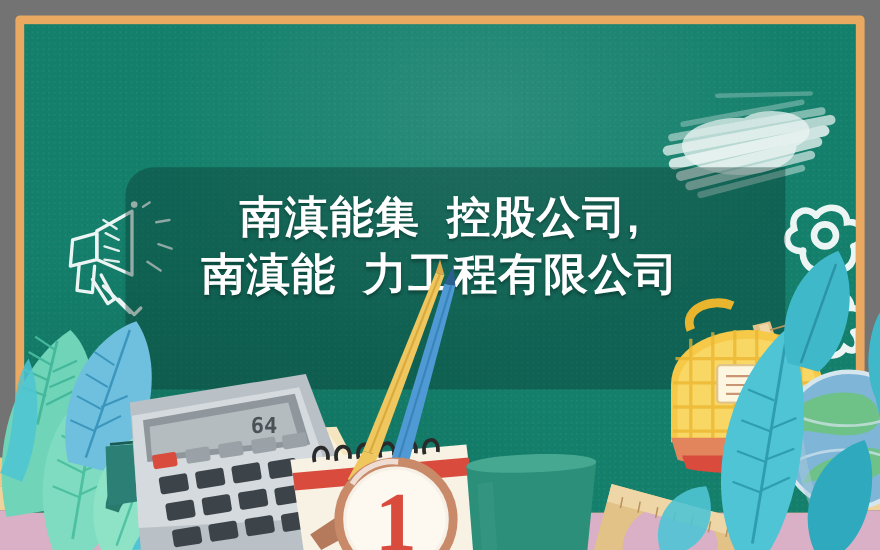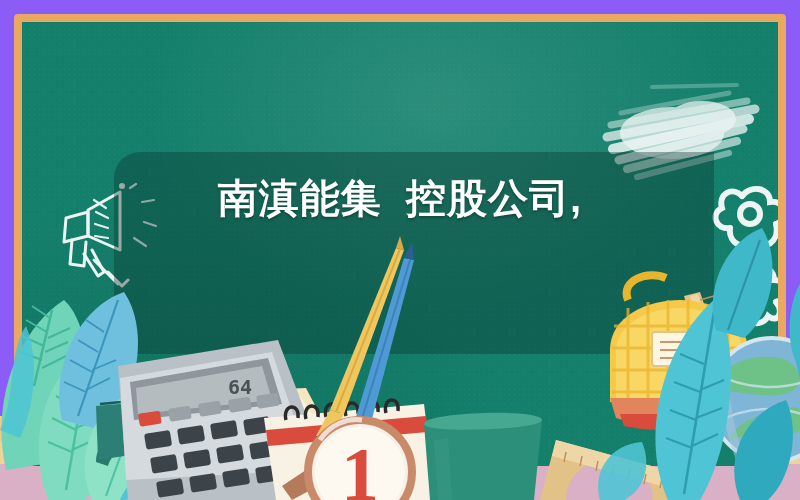--- a/index.html
+++ b/index.html
@@ -4,21 +4,21 @@
 <style>
   * { margin:0; padding:0; box-sizing:border-box; }
   html,body{ background:#ffffff; }
   body{
     font-family:"Liberation Sans","DejaVu Sans",sans-serif;
   }
   #stage{
     position:relative;
     width:800px; height:500px;
     overflow:hidden;
-    background:#8b5cf6;
+    background:#737373;
   }
 
   
   .band{ position:absolute; left:0; width:800px; }
   .band-cream{ top:416px; height:26px; background:#f0c98a; }
   .band-tan  { top:442px; height:22px; background:#efd39b; }
   .band-pink { top:464px; height:36px; background:#d9b0c6; }
 
   
   .frame{
@@ -164,21 +164,21 @@
           <path d="M26 20 C34 8 52 12 52 26 C66 26 68 44 54 48"></path>
           <path d="M22 56 C22 70 40 74 46 62 C56 70 62 58 54 48"></path>
           <circle cx="34" cy="36" r="9"></circle>
         </g>
       </svg>
 
       <div class="panel" style="left:92px; top:130px;"></div>
     </div>
   </div>
 
-  <div class="headline"><span>南滇能集  控股公司,</span><br></div>
+  <div class="headline"><span>南滇能集  控股公司,</span><br><span>南滇能  力工程有限公司</span></div>
 
   <svg id="objects" width="800" height="500" viewBox="0 0 800 500">
 
     <g>
       <path d="M6 470 C-10 400 18 330 64 300 C96 330 92 410 56 462 Z" fill="#6fd4b8"></path>
       <path d="M34 386 L52 310" stroke="#45b89c" stroke-width="2.5" fill="none"></path>
       <g stroke="#45b89c" stroke-width="2" fill="none">
         <path d="M42 360 L20 352"></path>
           <path d="M44 346 L22 336"></path>
         <path d="M47 332 L26 320"></path>

